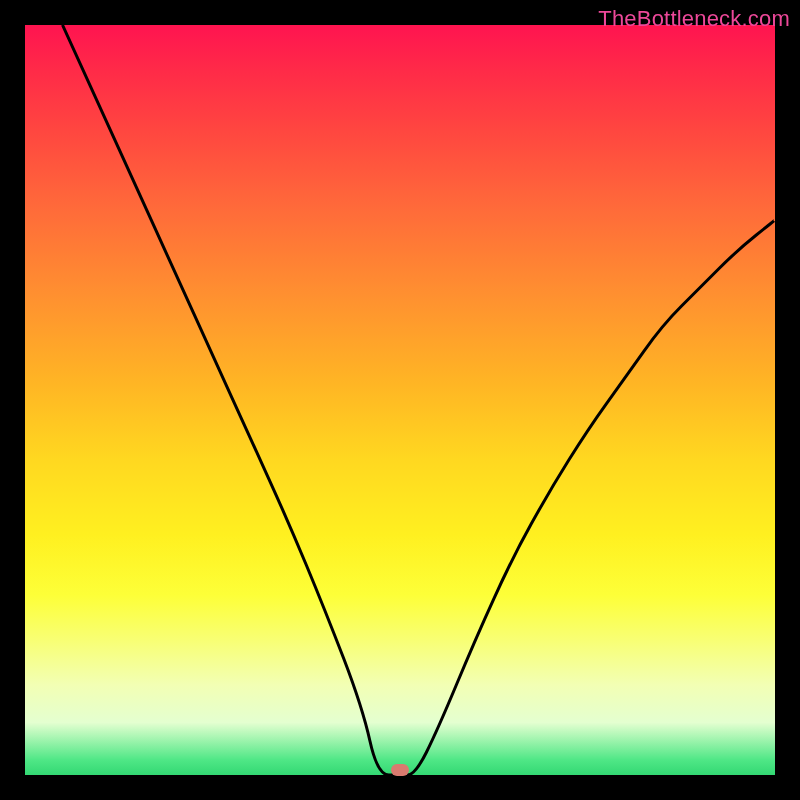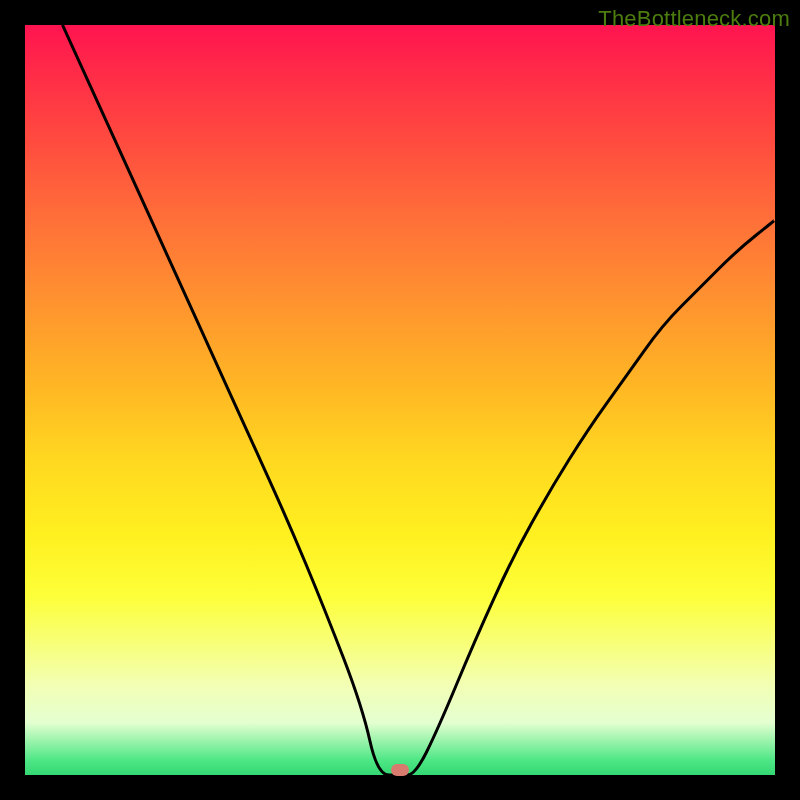--- a/index.html
+++ b/index.html
@@ -48,21 +48,21 @@
     width: 18px;
     height: 12px;
     border-radius: 6px;
     background: #d97a6f;
     transform: translate(-50%, -50%);
   }
   .watermark {
     position: absolute;
     top: 6px;
     right: 10px;
-    color: #4d7c0f;
+    color: #ec4899;
     font-size: 22px;
     font-weight: 500;
     letter-spacing: 0.2px;
   }
 </style>
 </head>
 <body>
 
 <div class="plot-area">
   <svg class="curve" viewBox="0 0 750 750">

